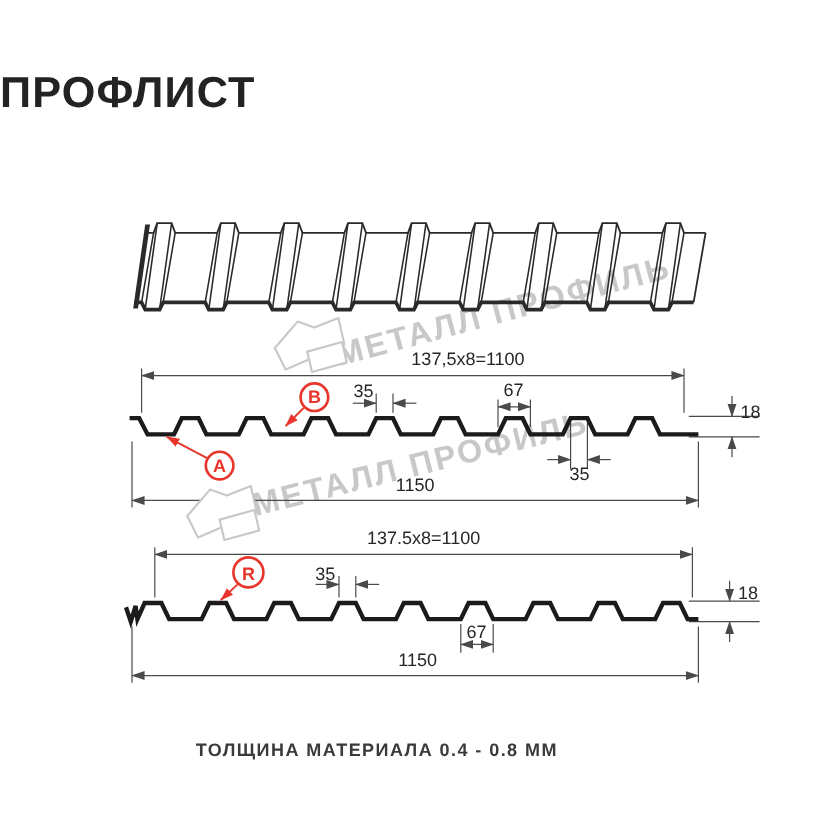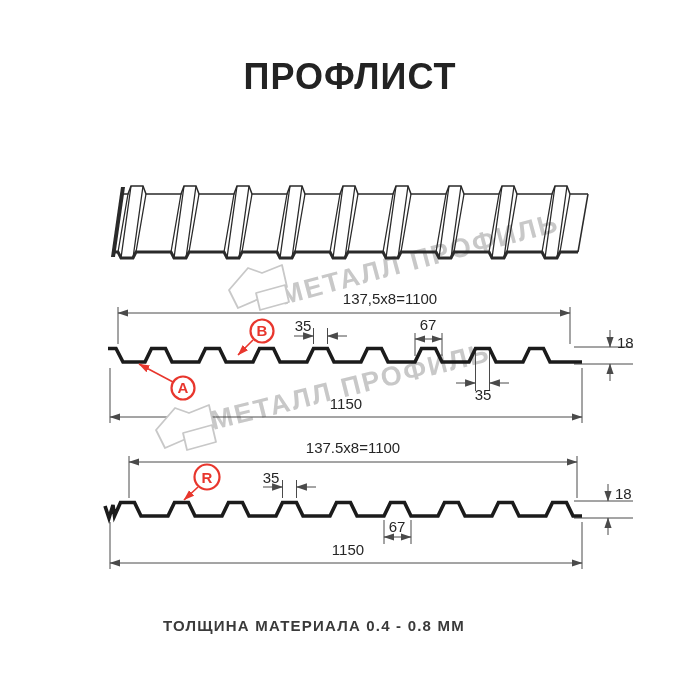--- a/index.html
+++ b/index.html
@@ -1,18 +1,18 @@
 <!DOCTYPE html>
 <html><head>
 <meta charset="utf-8">
 <style>
   html,body{margin:0;padding:0;background:#ffffff;}
   #stage{position:relative;width:700px;height:700px;background:#ffffff;overflow:hidden;
          font-family:"Liberation Sans",sans-serif;}
-  .title{position:absolute;left:0;top:56px;width:700px;text-align:center;
+  .title{position:absolute;left:0;top:56px;width:700px;
          font-size:36px;font-weight:800;letter-spacing:1px;color:#232323;}
   .subtitle{position:absolute;left:0;top:97px;width:700px;text-align:center;
          font-size:16px;font-weight:700;letter-spacing:1.5px;color:#2b2b2b;}
   .footer{position:absolute;left:0;top:617px;width:628px;text-align:center;
          font-size:15px;font-weight:600;letter-spacing:1.2px;color:#3a3a3a;}
   svg text{font-family:"Liberation Sans",sans-serif;}
   .dimtxt{font-size:15px;fill:#262626;}
   .wmtxt{font-size:27px;font-weight:700;letter-spacing:2px;fill:#c8c8c8;}
   .redtxt{font-size:15px;font-weight:700;fill:#e8362d;}
 </style>

